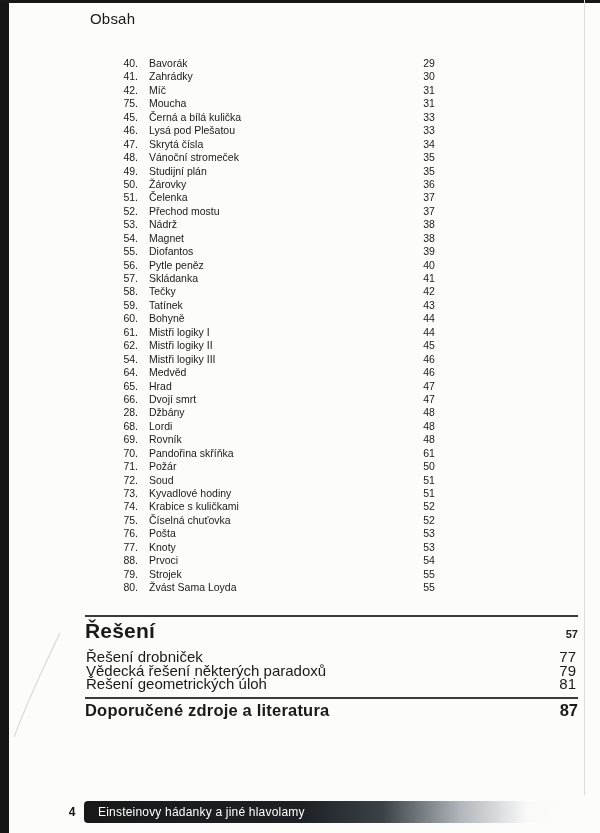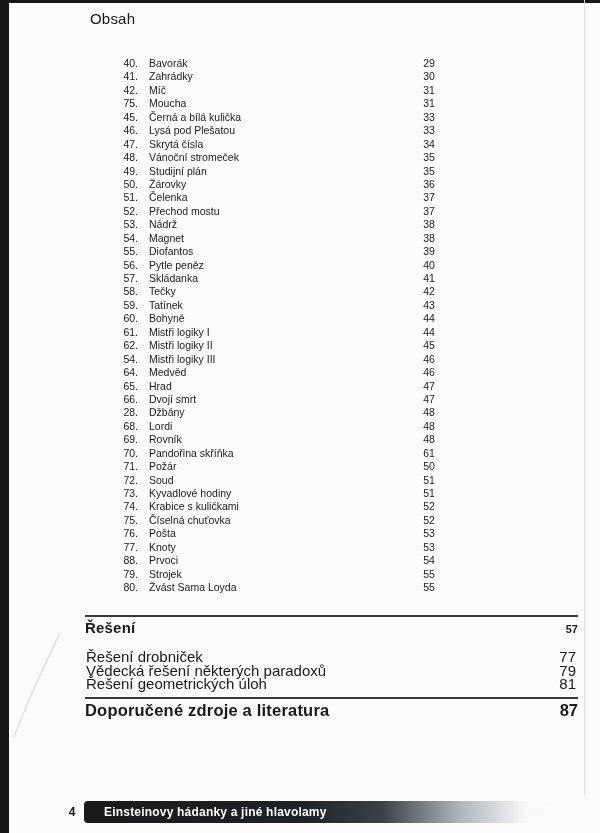--- a/index.html
+++ b/index.html
@@ -30,39 +30,39 @@
 
   .rule{position:absolute;left:85px;width:493px;height:2px;background:#3a3a3a;}
   .rule-solutions{top:615px;}
   .rule-sources{top:697px;}
 
   .section-row{
     position:absolute;left:85px;width:493px;
     display:flex;justify-content:space-between;align-items:baseline;
   }
   .section-solutions{top:619px;}
-  .section-solutions .section-title{font-size:15px;font-weight:bold;letter-spacing:.2px;}
+  .section-solutions .section-title{font-size:21px;font-weight:bold;letter-spacing:.2px;}
   .section-solutions .section-page{font-size:11px;font-weight:bold;}
   .section-sources{top:701px;}
   .section-sources .section-title{font-size:16.5px;font-weight:bold;letter-spacing:.2px;}
   .section-sources .section-page{font-size:16.5px;font-weight:bold;}
 
   .sub-list{position:absolute;left:86px;top:650px;width:490px;}
   .sub-row{display:flex;justify-content:space-between;align-items:baseline;height:13.5px;line-height:13.5px;font-size:15px;}
 
   .footer-pagenum{
     position:absolute;left:63px;top:801px;width:18px;height:22px;
     line-height:22px;text-align:center;font-size:12px;font-weight:bold;color:#111;
   }
   .footer-bar{
     position:absolute;left:84px;top:801px;width:482px;height:22px;
     border-radius:4px 0 0 4px;
     background:linear-gradient(to right,#191919 0%,#1d2125 45%,#3a4248 62%,rgba(150,158,165,.75) 78%,rgba(240,242,244,.25) 92%,rgba(255,255,255,0) 100%);
-    color:#ffffff;font-size:12px;font-weight:bold;line-height:22px;
-    padding-left:20px;box-sizing:border-box;letter-spacing:.2px;
+    color:#ffffff;font-size:12px;font-weight:normal;line-height:22px;
+    padding-left:14px;box-sizing:border-box;letter-spacing:.2px;
     white-space:nowrap;
   }
 </style>
 </head>
 <body>
 
 <div class="page">
 
   <div class="edge-left"></div>
   <div class="edge-top"></div>

